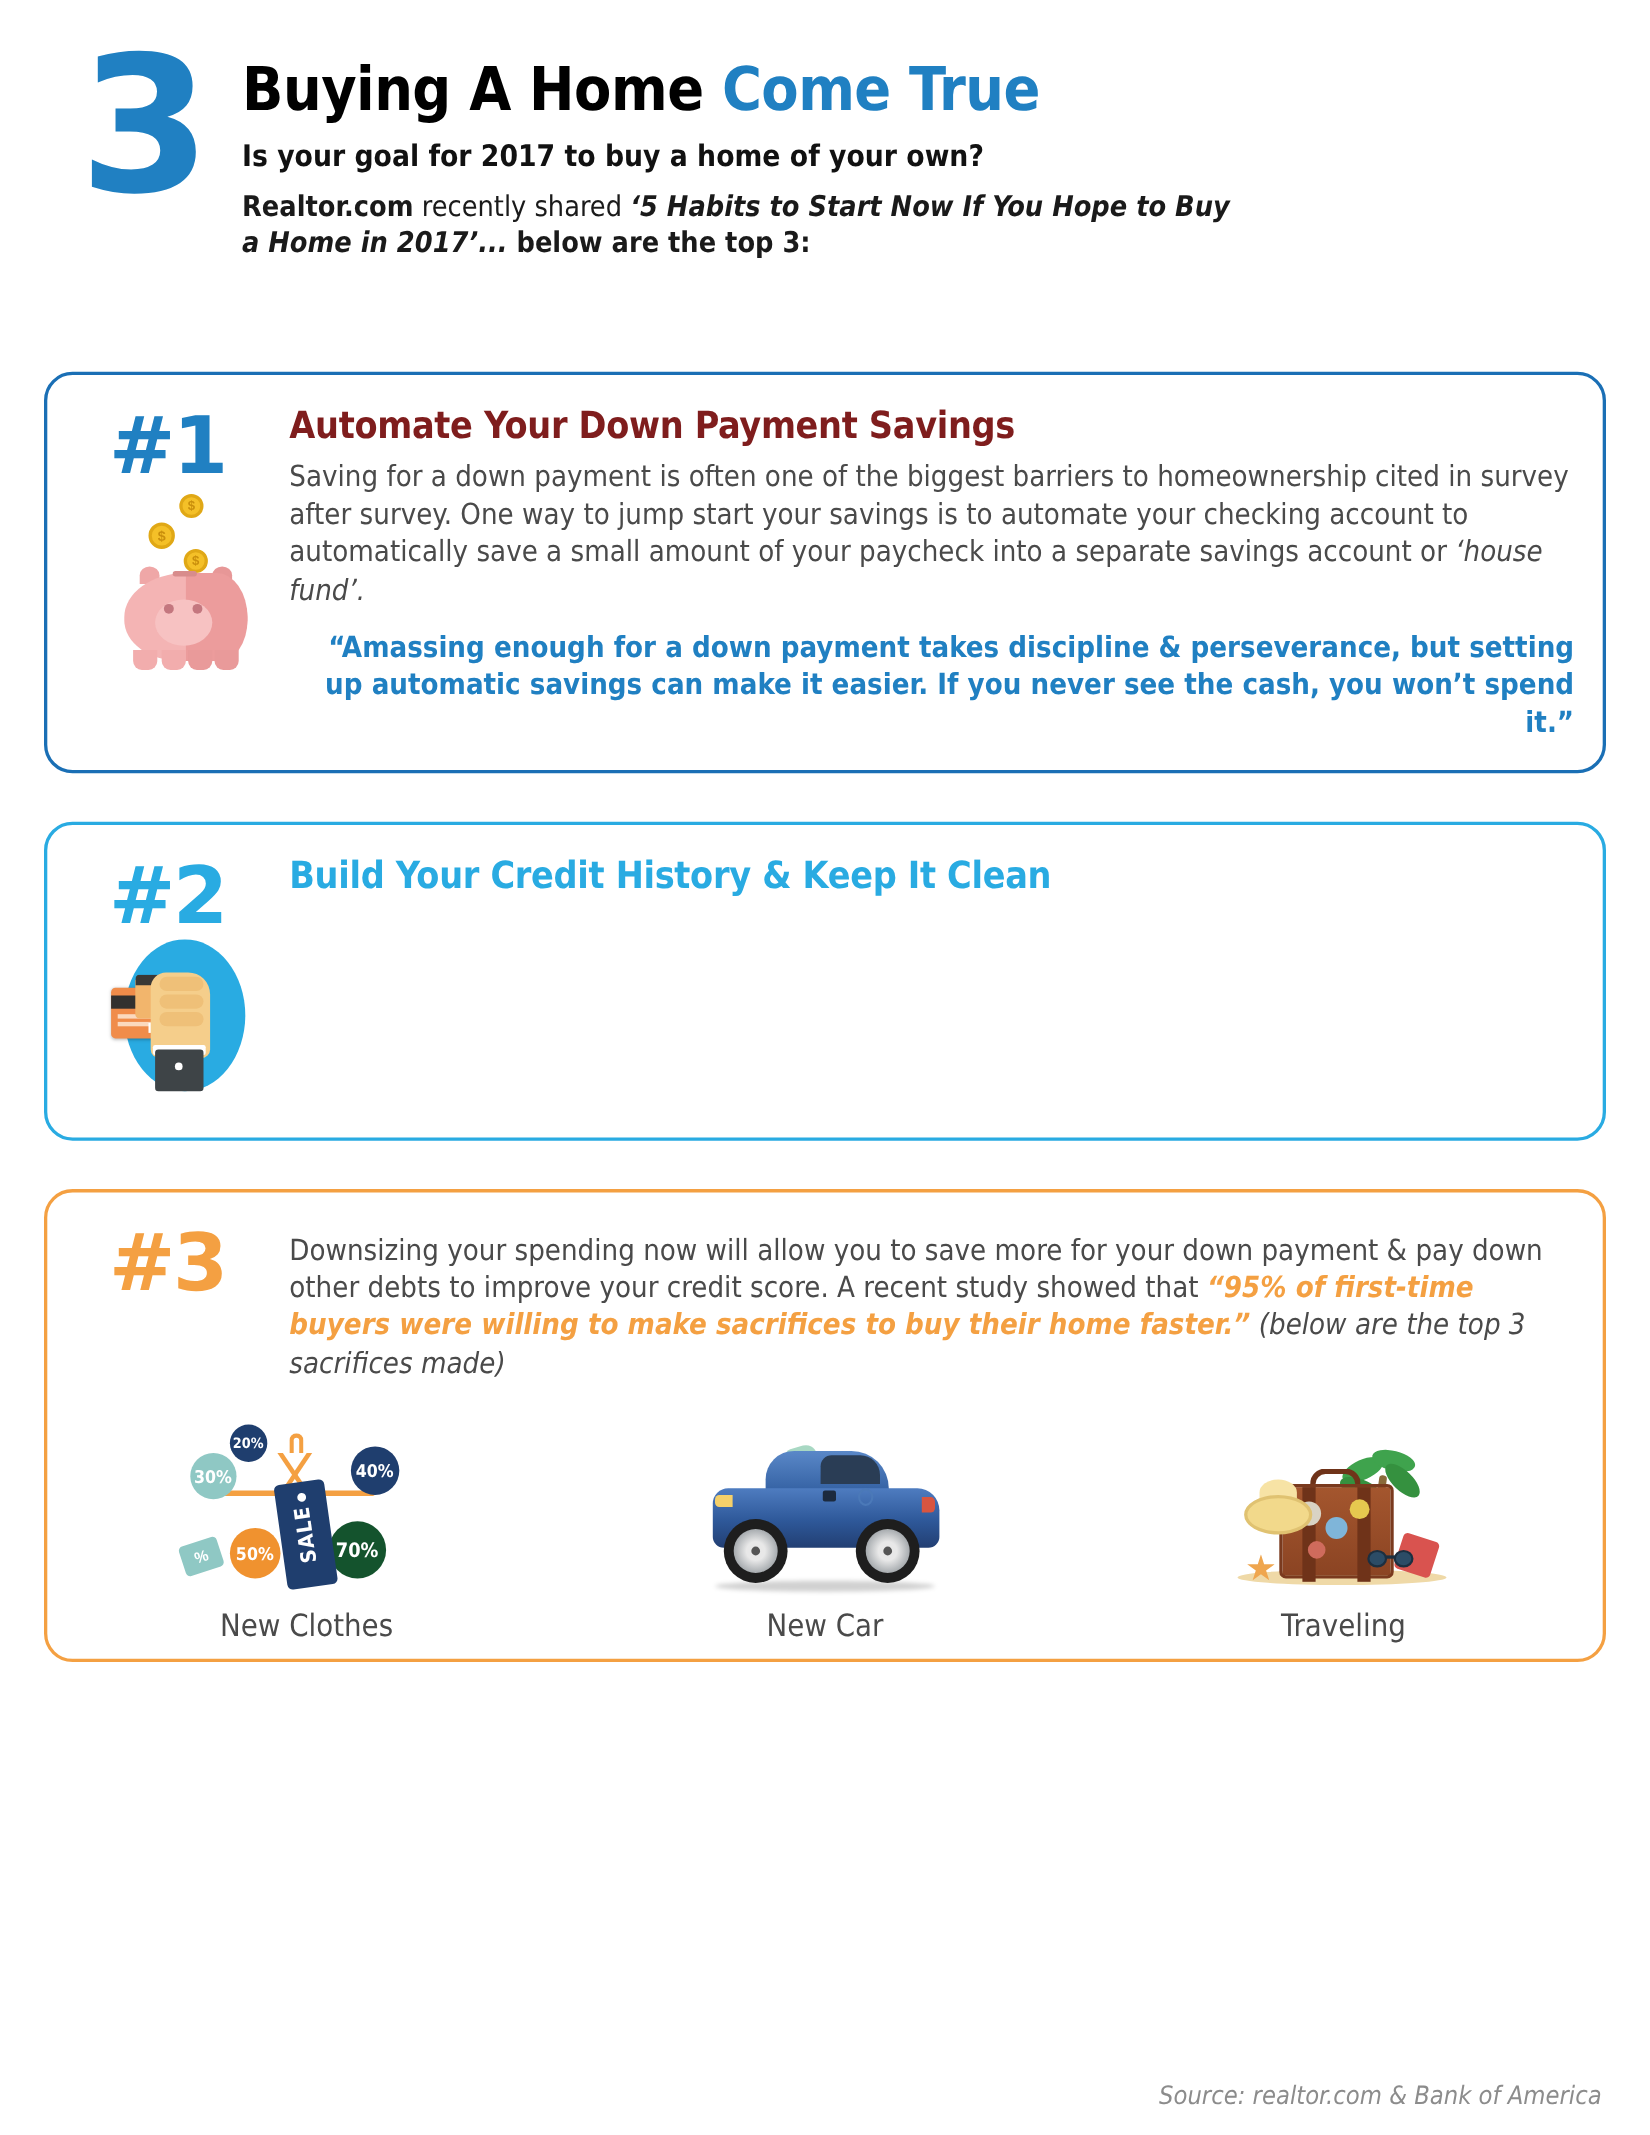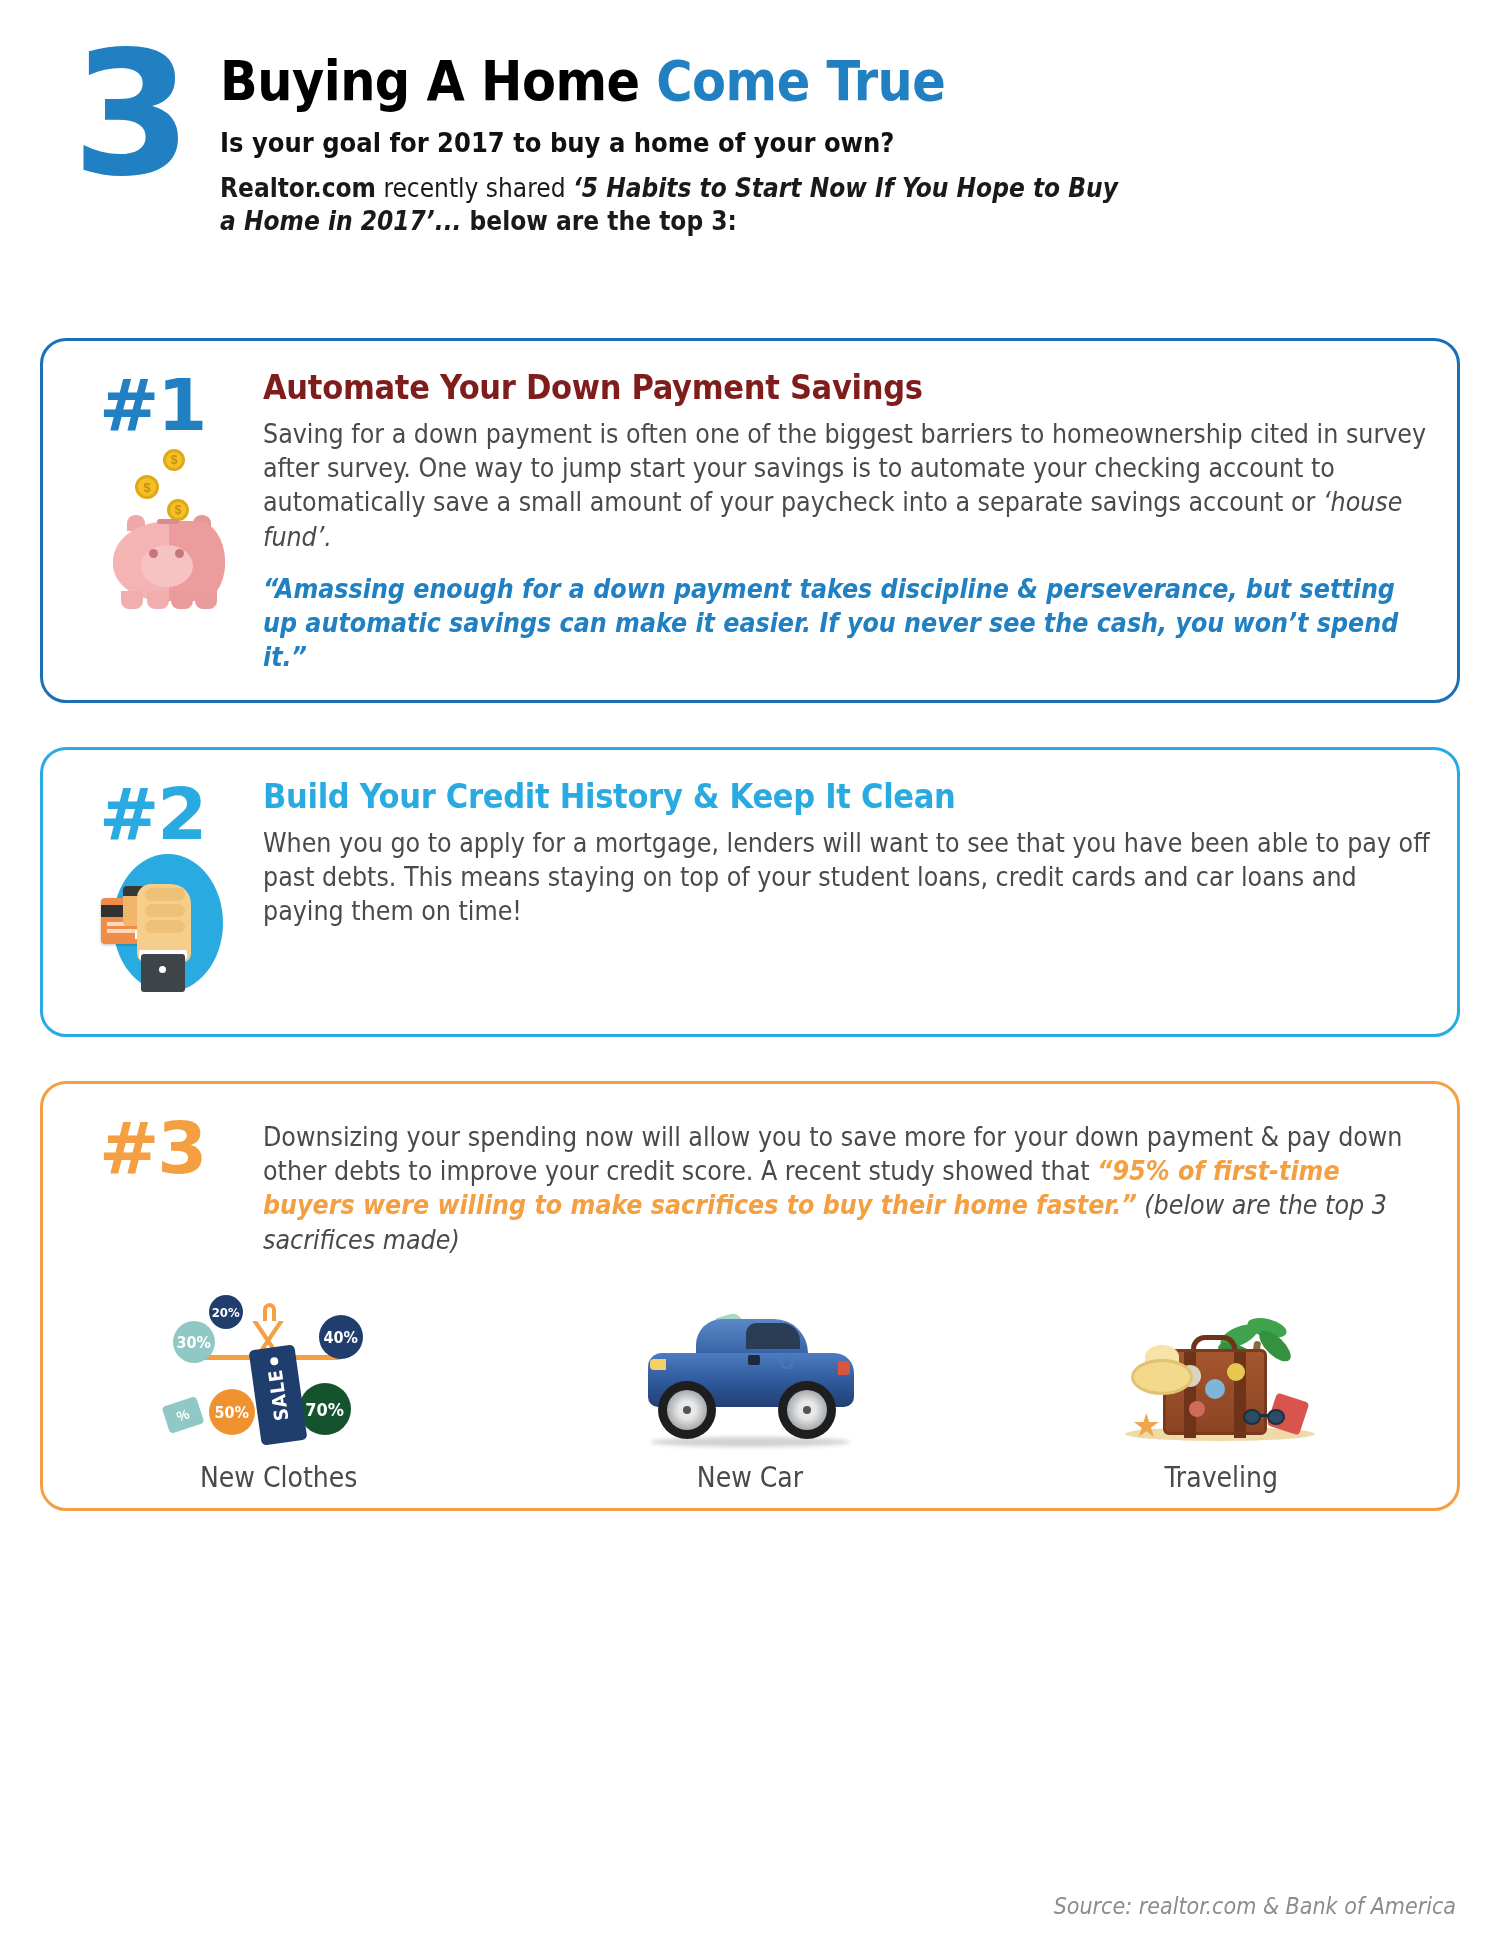--- a/index.html
+++ b/index.html
@@ -114,22 +114,22 @@
     line-height: 1.29;
     color: #4a4a4a;
     font-family: "DejaVu Sans Condensed", "Liberation Sans Narrow", "Liberation Sans", sans-serif;
   }
   .card-text .q { font-style: italic; }
   .card-quote {
     margin-top: 18px;
     font-size: 26.5px;
     line-height: 1.29;
     font-weight: bold;
-    font-style: italic;
-    font-family: "DejaVu Sans Condensed", "Liberation Sans Narrow", "Liberation Sans", sans-serif;
+    font-family: "DejaVu Sans Condensed", "Liberation Sans Narrow", "Liberation Sans", sans-serif;
+    text-align: right;
   }
   .cq-1 { color: #2080C2; }
   .cq-2 { color: #29ABE2; }
   .hl-3 { color: #F4A042; font-weight: bold; font-style: italic; }
   .paren-3 { color: #4a4a4a; font-style: italic; font-weight: normal; }
 
   
   .piggy-wrap {
     position: absolute;
     left: 62px;
@@ -539,21 +539,20 @@
       <div class="finger f1"></div>
       <div class="finger f2"></div>
       <div class="finger f3"></div>
       <div class="cuff"></div>
       <div class="sleeve"></div>
       <div class="cuff-btn"></div>
     </div>
 
     <div class="card-body">
       <div class="card-title ct-2">Build Your Credit History &amp; Keep It Clean</div>
-      <div class="card-text">When you go to apply for a mortgage, lenders will want to see that you have been able to pay off past debts. This means staying on top of your student loans, credit cards and car loans and paying them on time!</div>
     </div>
   </div>
 
   <div class="card card-3">
     <div class="hashnum hn-3">#3</div>
 
     <div class="card-body">
       <div class="card-text"><span>Downsizing your spending now will allow you to save more for your down payment &amp; pay down other debts to improve your credit score. A recent study showed that </span><span class="hl-3">“95% of first-time buyers were willing to make sacrifices to buy their home faster.”</span><span class="paren-3"> (below are the top 3 sacrifices made)</span></div>
     </div>
 

